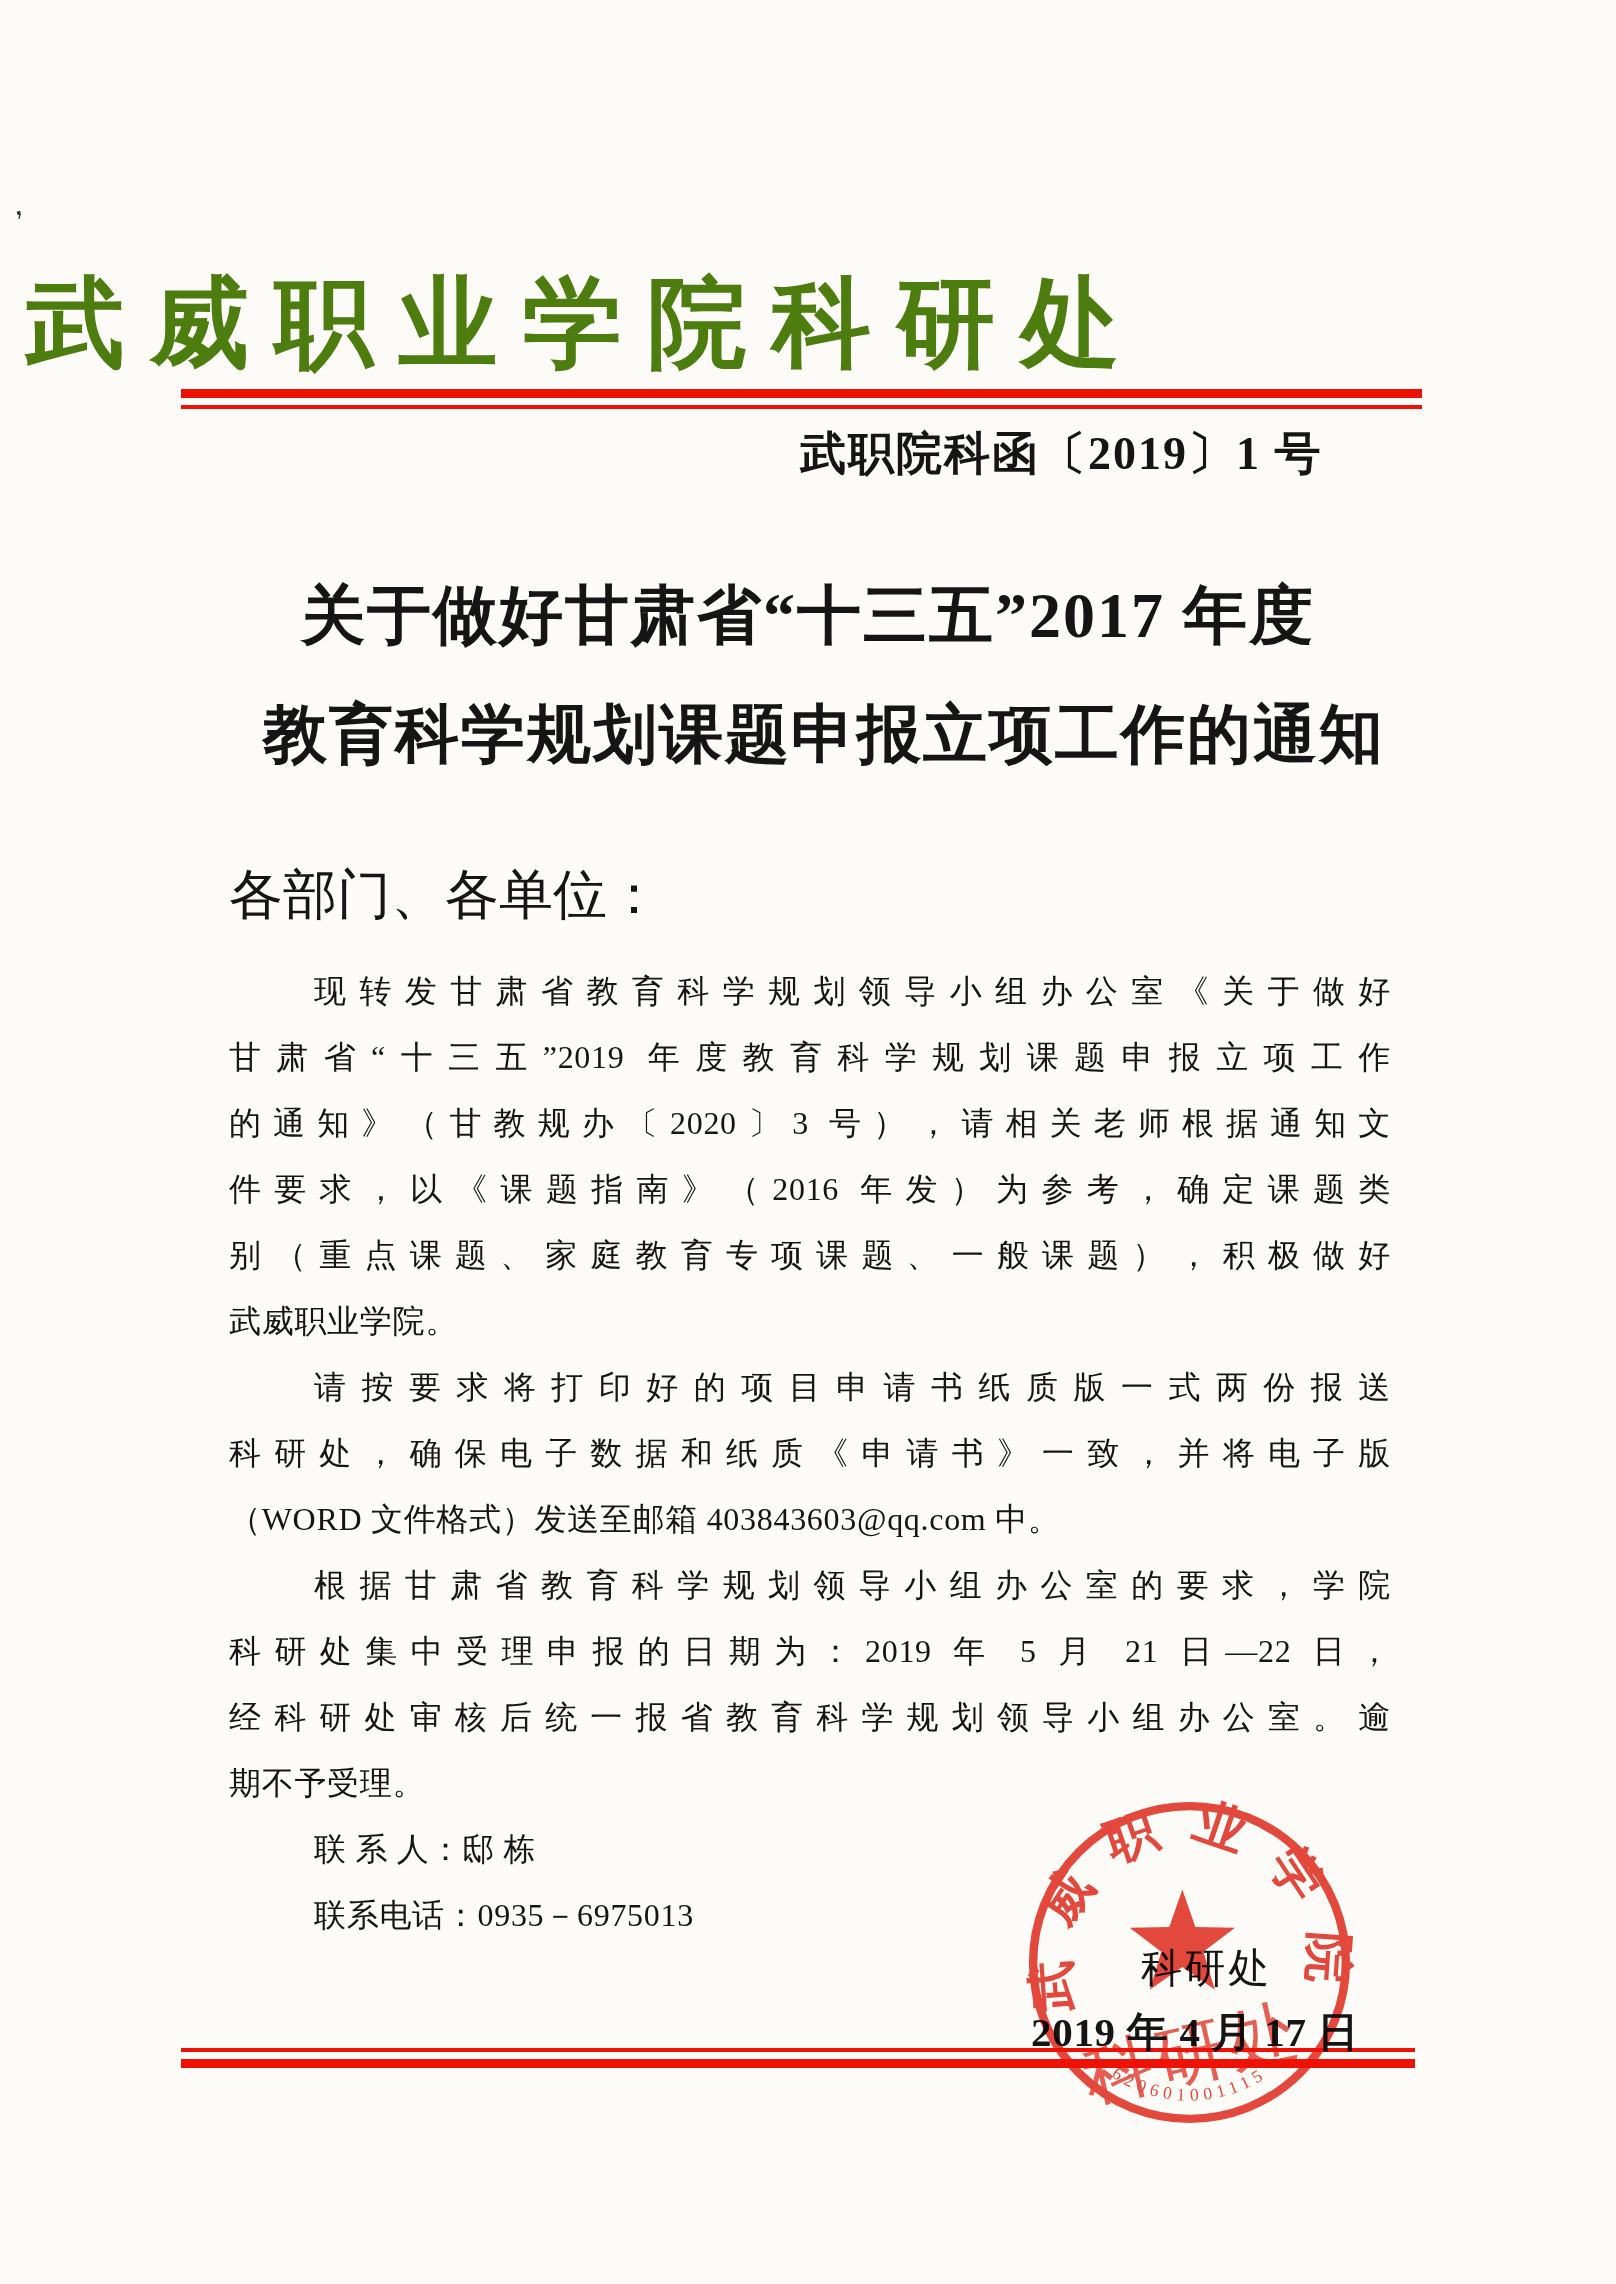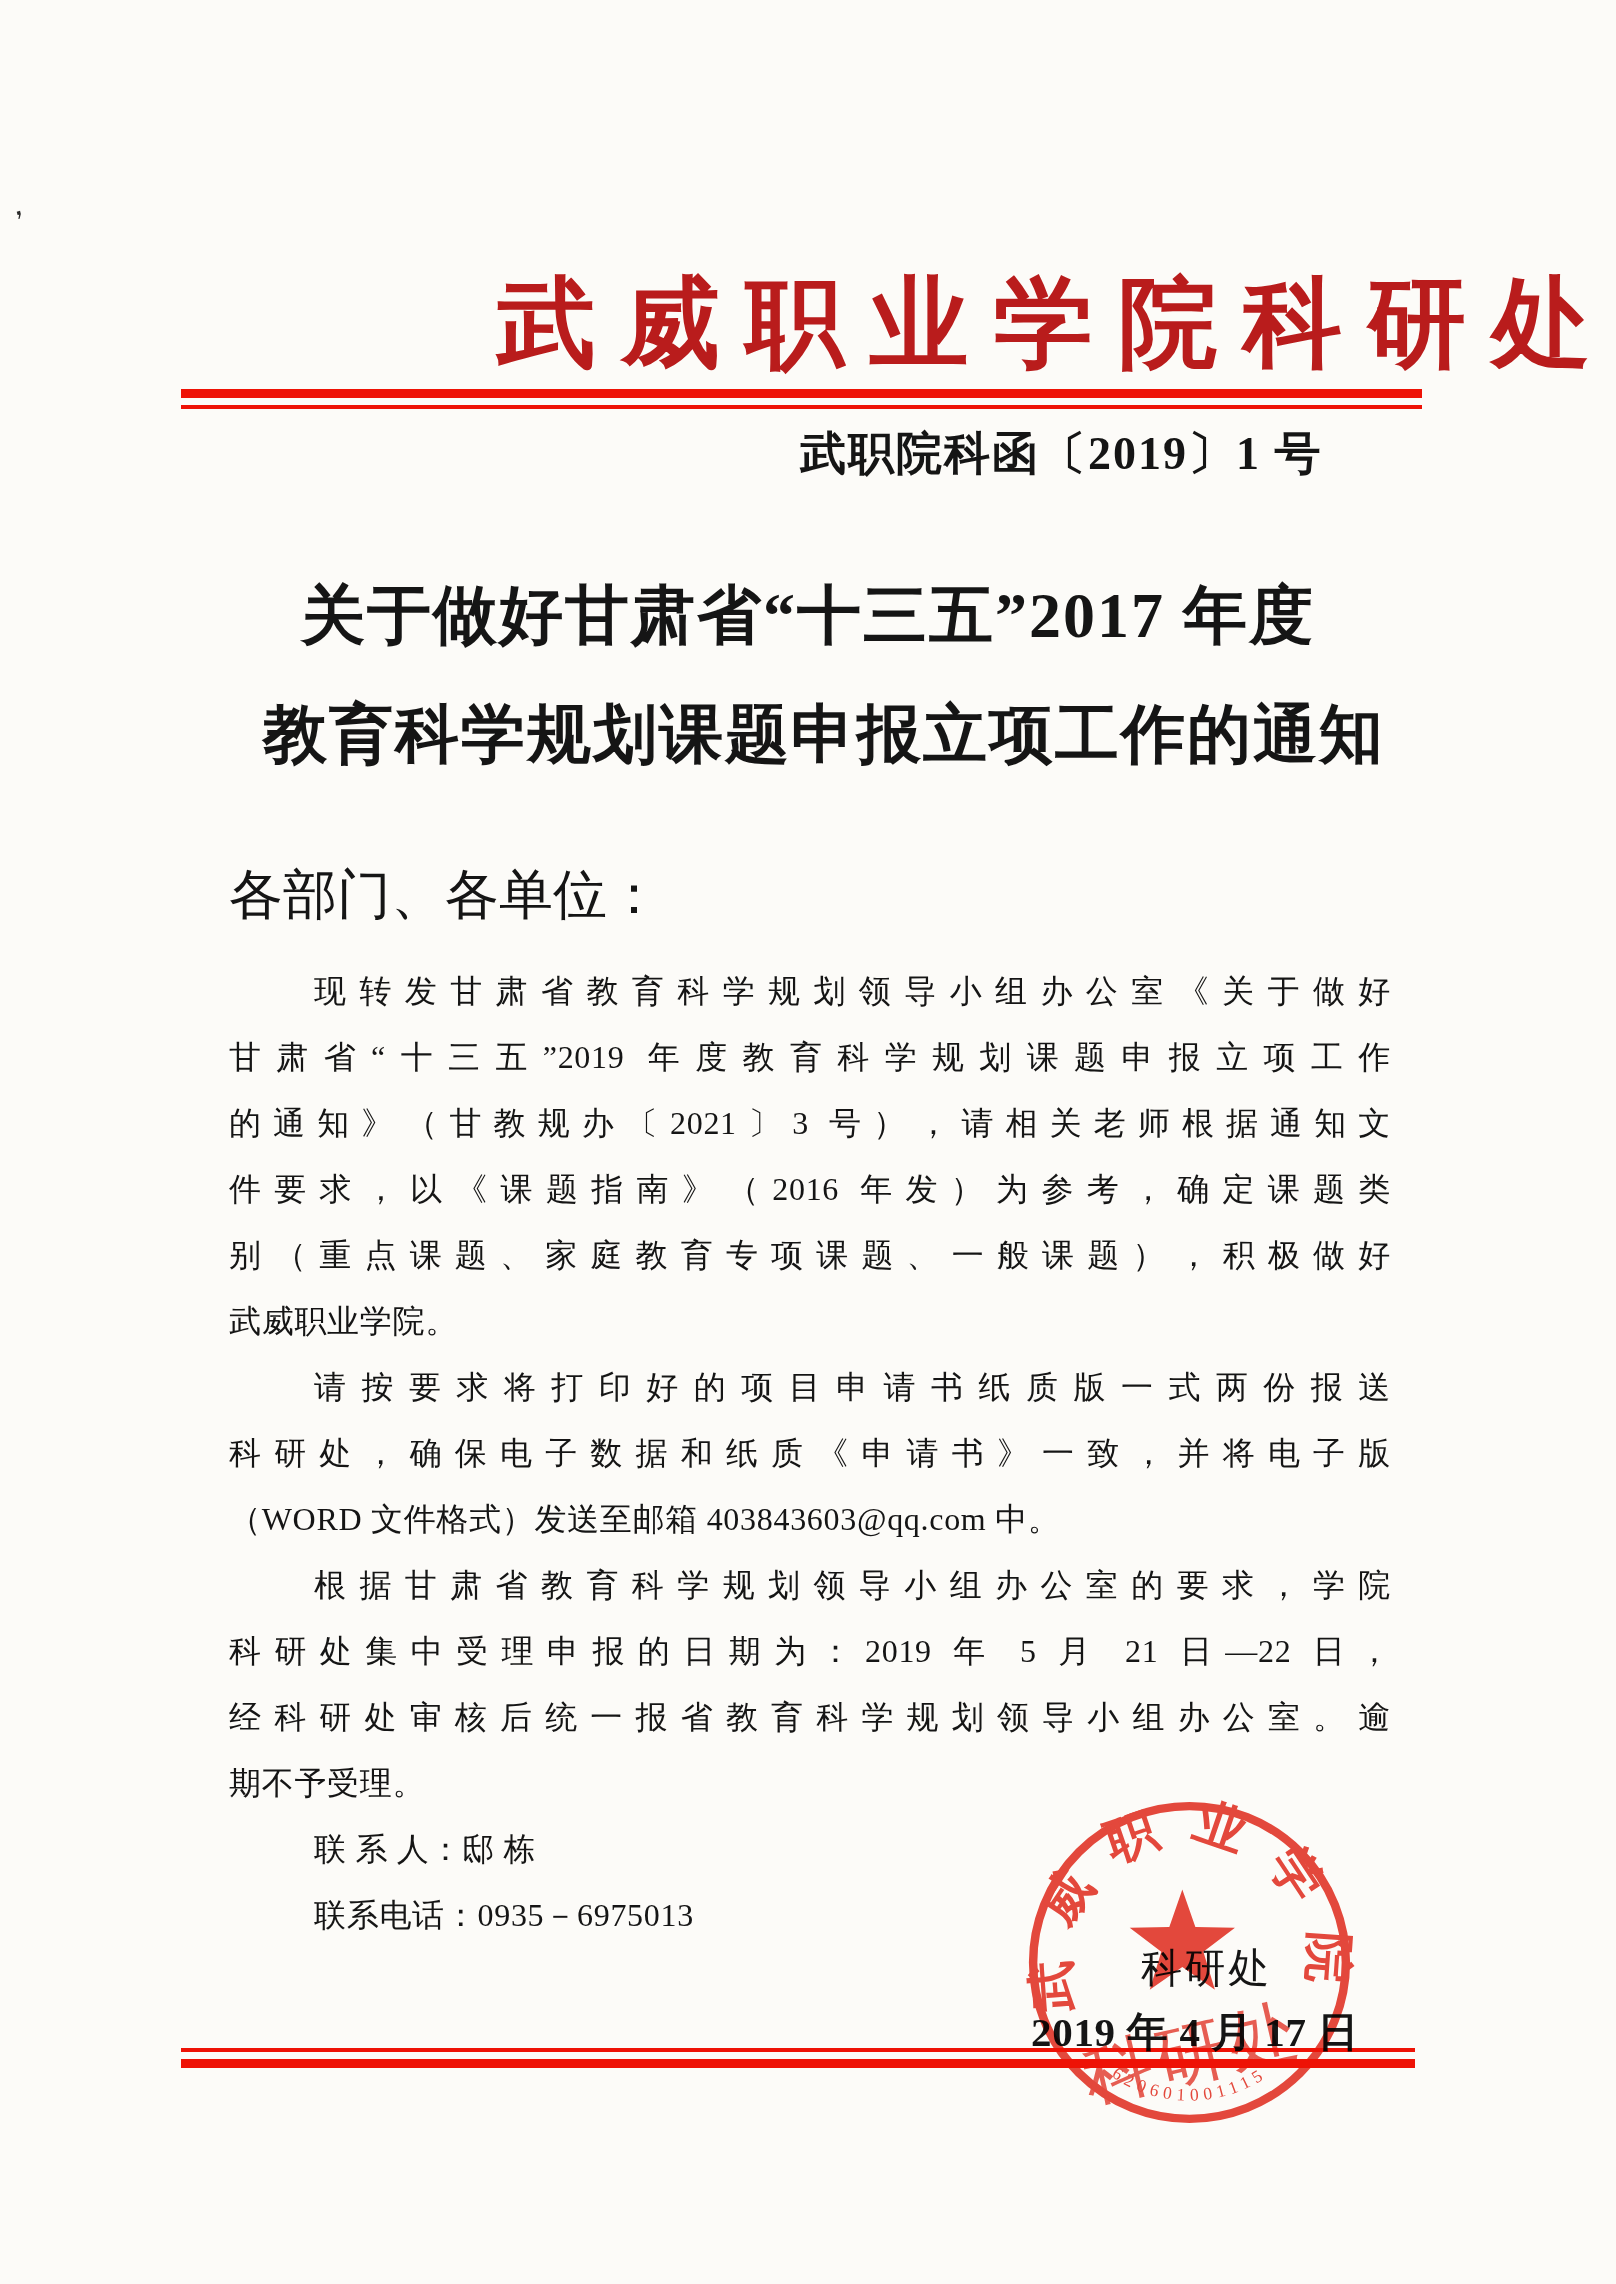--- a/index.html
+++ b/index.html
@@ -7,21 +7,21 @@
     position:relative;width:1616px;height:2284px;margin:0 auto;
     background:#fcfbf8;overflow:hidden;
     font-family:"Liberation Serif","DejaVu Serif",serif;color:#151515;
   }
   .artifact{
     position:absolute;left:1.3px;top:184px;font-size:31px;color:#2a2a2a;
     transform:rotate(-14deg);
   }
   .org-title{
     position:absolute;left:0;top:258px;width:100%;
-    text-align:right;font-size:99px;font-weight:bold;color:#b91c1c;
+    text-align:left;font-size:99px;font-weight:bold;color:#4d7c0f;
     letter-spacing:25.4px;text-indent:25.4px;white-space:nowrap;
   }
   .rule{position:absolute;background:#ee1206;}
   .rule.t1{left:181px;top:389px;width:1241px;height:8.5px;}
   .rule.t2{left:181px;top:405px;width:1241px;height:3.9px;}
   .rule.b1{left:181px;top:2048px;width:1234px;height:3.9px;mix-blend-mode:multiply;}
   .rule.b2{left:181px;top:2059px;width:1234px;height:9px;mix-blend-mode:multiply;}
   .doc-number{
     position:absolute;left:800px;top:423px;font-size:46px;font-weight:bold;
     letter-spacing:2px;white-space:nowrap;
@@ -69,21 +69,21 @@
   <div class="doc-number">武职院科函〔2019〕1 号</div>
 
   <div class="doc-title l1">关于做好甘肃省“十三五”2017 年度</div>
   <div class="doc-title l2">教育科学规划课题申报立项工作的通知</div>
 
   <div class="salutation">各部门、各单位：</div>
 
   <div class="bodyblock">
     <div class="bline indent">现转发甘肃省教育科学规划领导小组办公室《关于做好</div>
     <div class="bline">甘肃省“十三五”2019 年度教育科学规划课题申报立项工作</div>
-    <div class="bline">的通知》（甘教规办〔2021〕3 号），请相关老师根据通知文</div>
+    <div class="bline">的通知》（甘教规办〔2020〕3 号），请相关老师根据通知文</div>
     <div class="bline">件要求，以《课题指南》（2016 年发）为参考，确定课题类</div>
     <div class="bline">别（重点课题、家庭教育专项课题、一般课题），积极做好</div>
     <div class="bline short">武威职业学院。</div>
     <div class="bline indent">请按要求将打印好的项目申请书纸质版一式两份报送</div>
     <div class="bline">科研处，确保电子数据和纸质《申请书》一致，并将电子版</div>
     <div class="bline short">（WORD 文件格式）发送至邮箱 403843603@qq.com 中。</div>
     <div class="bline indent">根据甘肃省教育科学规划领导小组办公室的要求，学院</div>
     <div class="bline">科研处集中受理申报的日期为：2019 年 5 月 21 日—22 日，</div>
     <div class="bline">经科研处审核后统一报省教育科学规划领导小组办公室。逾</div>
     <div class="bline short">期不予受理。</div>

